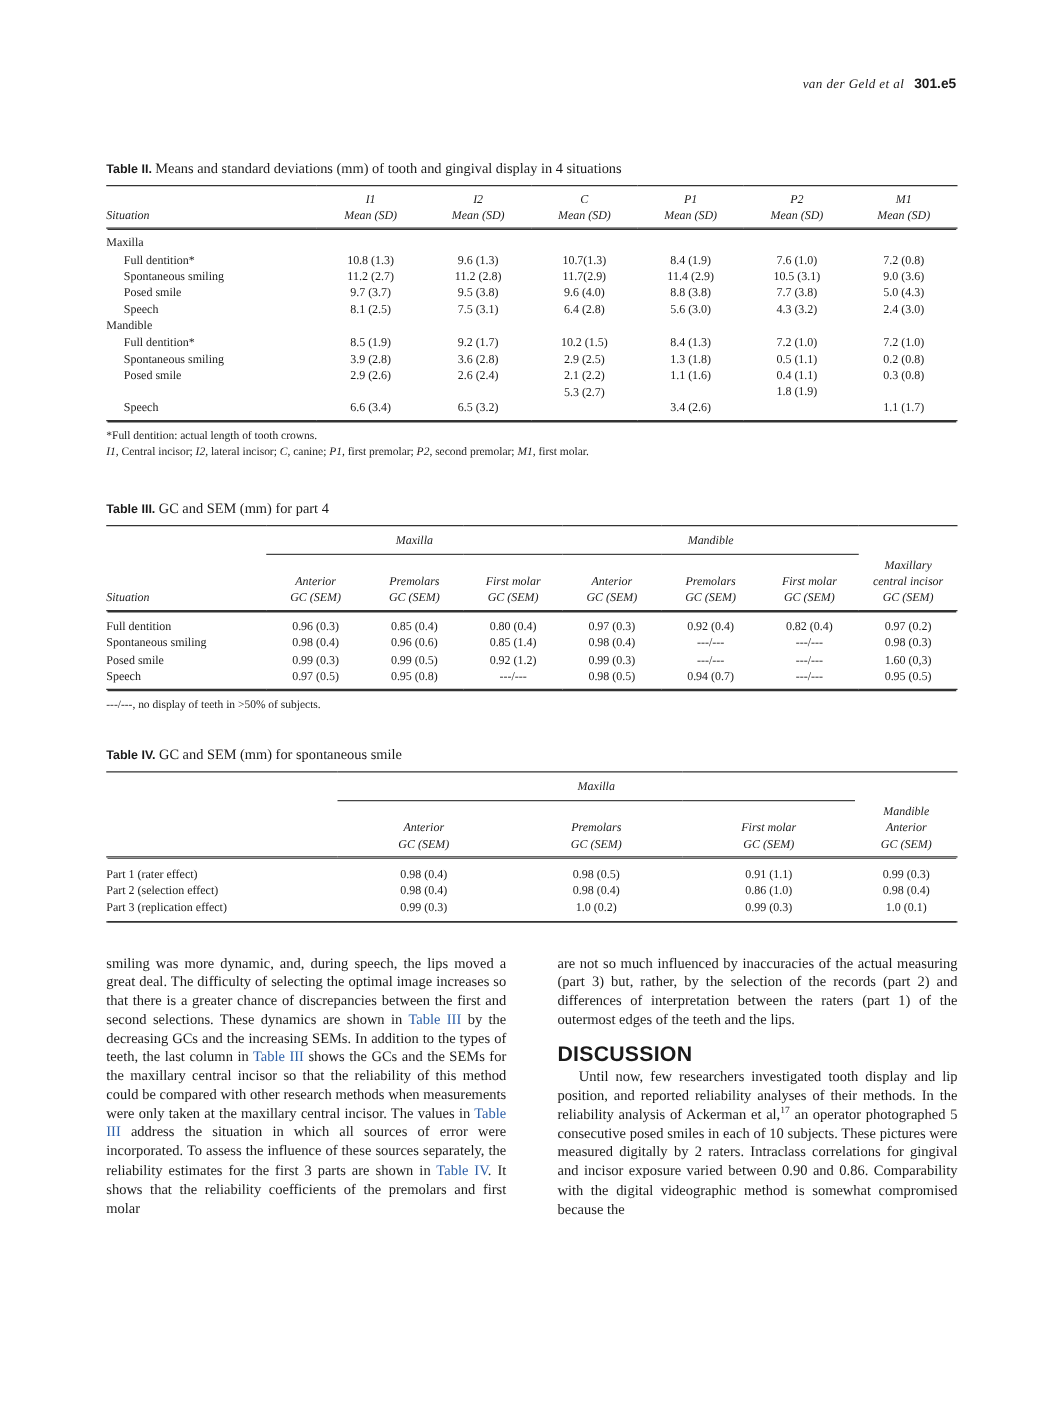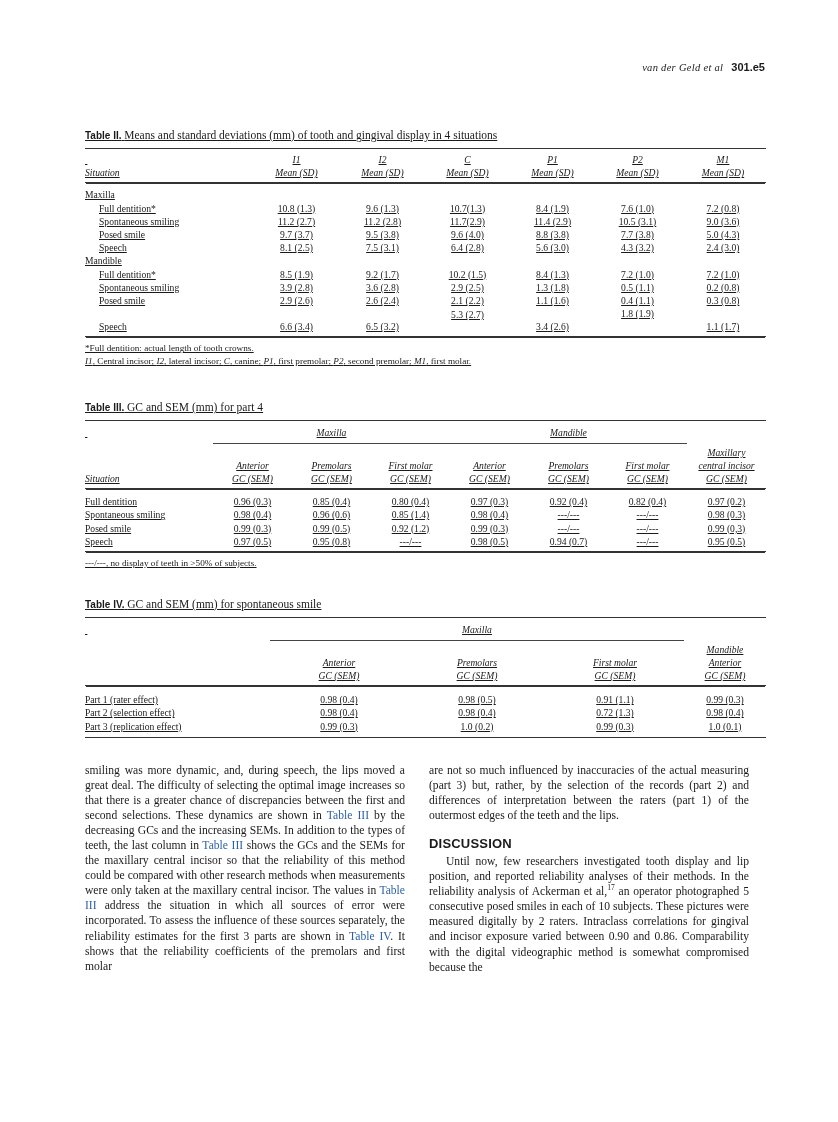--- a/index.html
+++ b/index.html
@@ -48,21 +48,21 @@
     letter-spacing: 0.3px;
   }
   .runhead-right .pageno {
     font-family: "Liberation Sans", sans-serif;
     font-weight: bold;
     font-size: 11px;
     margin-left: 8px;
   }
 
   
-  .tbl-block { position: absolute; left: 85px; width: 681px; text-decoration: underline; }
+  .tbl-block { position: absolute; left: 85px; width: 681px; }
   .tbl-caption {
     font-size: 11px;
     line-height: 14px;
     margin-bottom: 5px;
     white-space: nowrap;
   }
   .tbl-caption .cap-label {
     font-family: "Liberation Sans", sans-serif;
     font-weight: bold;
     font-size: 10px;
@@ -117,28 +117,28 @@
   }
   .col {
     position: absolute;
     top: 0;
     width: 320px;
     font-size: 11.6px;
     line-height: 15.05px;
     text-align: justify;
   }
   .col.left  { left: 0; }
-  .col.right { left: 344px; }
+  .col.right { left: 361px; }
   .col p { margin: 0; }
   .col p.lastline { text-align: justify; text-align-last: left; }
   .xref { color: #2c5fa8; }
   .sec-head {
     font-family: "Liberation Sans", sans-serif;
     font-weight: bold;
-    font-size: 13px;
+    font-size: 17px;
     letter-spacing: 0.2px;
     margin-top: 13px;
     margin-bottom: 3px;
   }
   sup { font-size: 7.6px; vertical-align: super; line-height: 0; }
   .indent-first { text-indent: 17px; }
 </style>
 </head>
 <body>
 
@@ -348,21 +348,21 @@
         <td class="num">0.98 (0.3)</td>
       </tr>
       <tr>
         <td class="lbl">Posed smile</td>
         <td class="num">0.99 (0.3)</td>
         <td class="num">0.99 (0.5)</td>
         <td class="num">0.92 (1.2)</td>
         <td class="num">0.99 (0.3)</td>
         <td class="num">---/---</td>
         <td class="num">---/---</td>
-        <td class="num">0.99 (0,3)</td>
+        <td class="num">1.60 (0,3)</td>
       </tr>
       <tr class="rule-bot">
         <td class="lbl" style="padding-bottom:3px;">Speech</td>
         <td class="num" style="padding-bottom:3px;">0.97 (0.5)</td>
         <td class="num" style="padding-bottom:3px;">0.95 (0.8)</td>
         <td class="num" style="padding-bottom:3px;">---/---</td>
         <td class="num" style="padding-bottom:3px;">0.98 (0.5)</td>
         <td class="num" style="padding-bottom:3px;">0.94 (0.7)</td>
         <td class="num" style="padding-bottom:3px;">---/---</td>
         <td class="num" style="padding-bottom:3px;">0.95 (0.5)</td>
@@ -419,21 +419,21 @@
         <td class="lbl" style="padding-top:7px;">Part 1 (rater effect)</td>
         <td class="num" style="padding-top:7px;">0.98 (0.4)</td>
         <td class="num" style="padding-top:7px;">0.98 (0.5)</td>
         <td class="num" style="padding-top:7px;">0.91 (1.1)</td>
         <td class="num" style="padding-top:7px;">0.99 (0.3)</td>
       </tr>
       <tr>
         <td class="lbl">Part 2 (selection effect)</td>
         <td class="num">0.98 (0.4)</td>
         <td class="num">0.98 (0.4)</td>
-        <td class="num">0.72 (1.3)</td>
+        <td class="num">0.86 (1.0)</td>
         <td class="num">0.98 (0.4)</td>
       </tr>
       <tr class="rule-bot">
         <td class="lbl" style="padding-bottom:4px;">Part 3 (replication effect)</td>
         <td class="num" style="padding-bottom:4px;">0.99 (0.3)</td>
         <td class="num" style="padding-bottom:4px;">1.0 (0.2)</td>
         <td class="num" style="padding-bottom:4px;">0.99 (0.3)</td>
         <td class="num" style="padding-bottom:4px;">1.0 (0.1)</td>
       </tr>
     </tbody>

